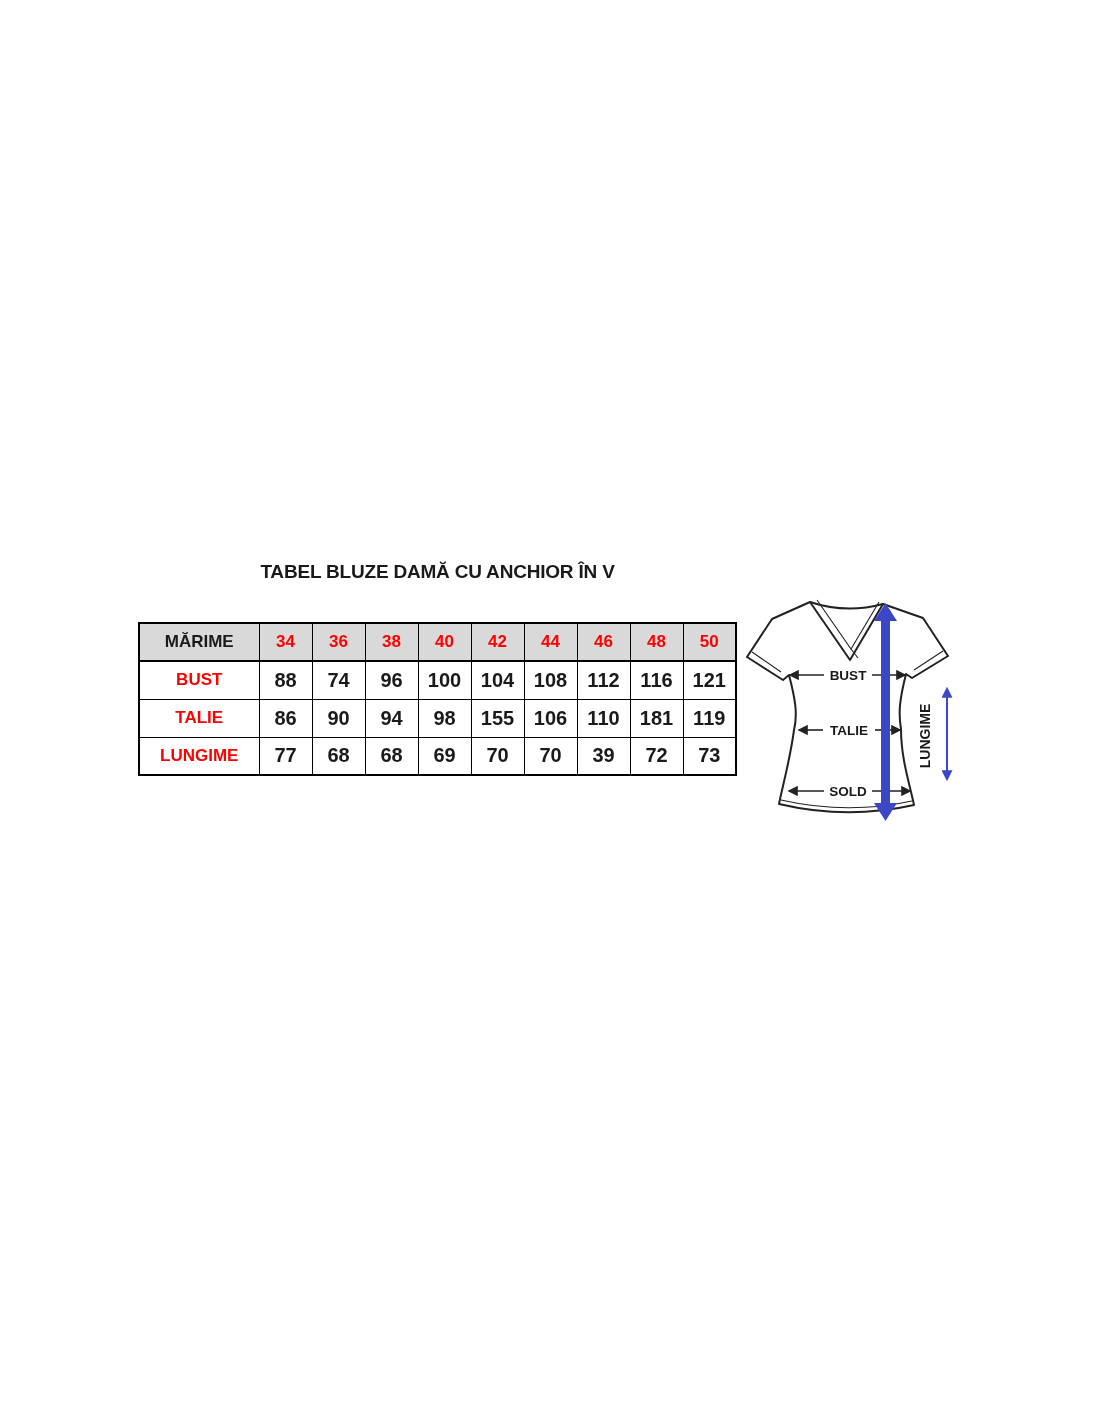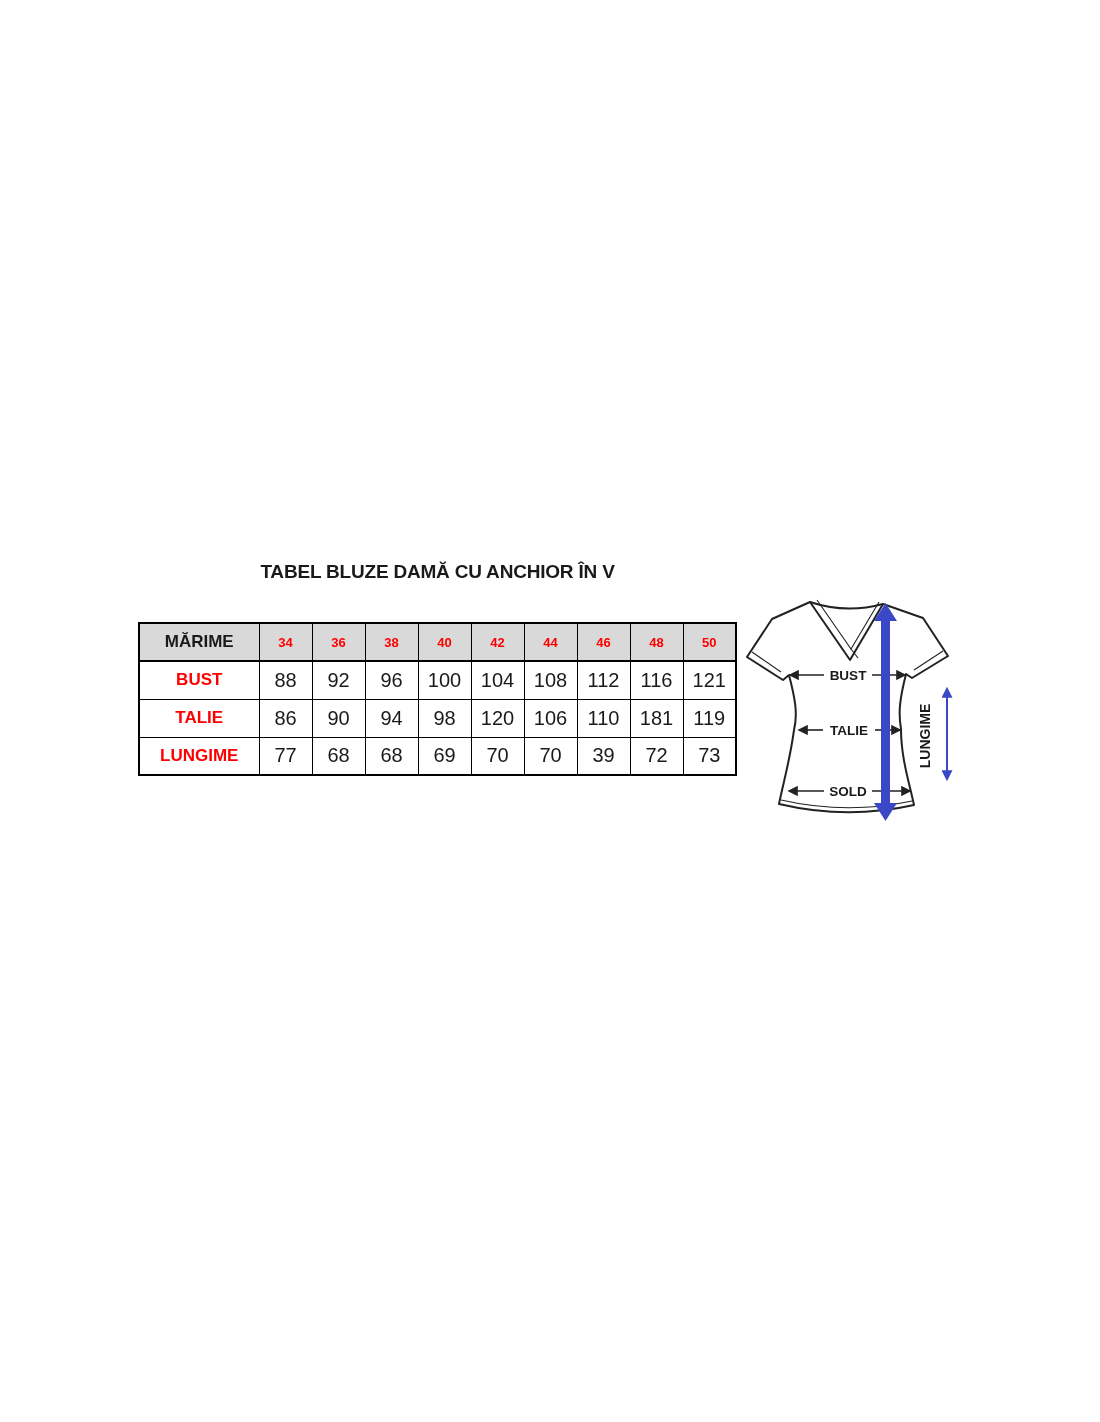--- a/index.html
+++ b/index.html
@@ -45,27 +45,27 @@
     overflow:hidden;
   }
   table.size-table tr.header-row th{
     background:var(--header-bg);
     border-bottom:2px solid var(--border);
   }
   th.corner-cell{
     font-size:17px;font-weight:bold;color:var(--ink);
   }
   th.size-cell{
-    font-size:13px;font-weight:bold;color:var(--red);
+    font-size:17px;font-weight:bold;color:var(--red);
   }
   td.row-label{
     font-size:17px;font-weight:bold;color:var(--red);
   }
   td.value-cell{
-    font-size:20px;font-weight:normal;color:var(--ink);
+    font-size:20px;font-weight:bold;color:var(--ink);
   }
   .shirt-diagram{
     position:absolute;
     left:740px;top:588px;
     width:230px;height:244px;
   }
   .diagram-label{
     font-family:"Liberation Sans", sans-serif;
     font-size:13.5px;
     font-weight:600;
@@ -107,36 +107,36 @@
           <th class="size-cell">40</th>
           <th class="size-cell">42</th>
           <th class="size-cell">44</th>
           <th class="size-cell">46</th>
           <th class="size-cell">48</th>
           <th class="size-cell">50</th>
         </tr>
         <tr>
           <td class="row-label">BUST</td>
           <td class="value-cell">88</td>
-          <td class="value-cell">92</td>
+          <td class="value-cell">74</td>
           <td class="value-cell">96</td>
           <td class="value-cell">100</td>
           <td class="value-cell">104</td>
           <td class="value-cell">108</td>
           <td class="value-cell">112</td>
           <td class="value-cell">116</td>
           <td class="value-cell">121</td>
         </tr>
         <tr>
           <td class="row-label">TALIE</td>
           <td class="value-cell">86</td>
           <td class="value-cell">90</td>
           <td class="value-cell">94</td>
           <td class="value-cell">98</td>
-          <td class="value-cell">120</td>
+          <td class="value-cell">155</td>
           <td class="value-cell">106</td>
           <td class="value-cell">110</td>
           <td class="value-cell">181</td>
           <td class="value-cell">119</td>
         </tr>
         <tr>
           <td class="row-label">LUNGIME</td>
           <td class="value-cell">77</td>
           <td class="value-cell">68</td>
           <td class="value-cell">68</td>

